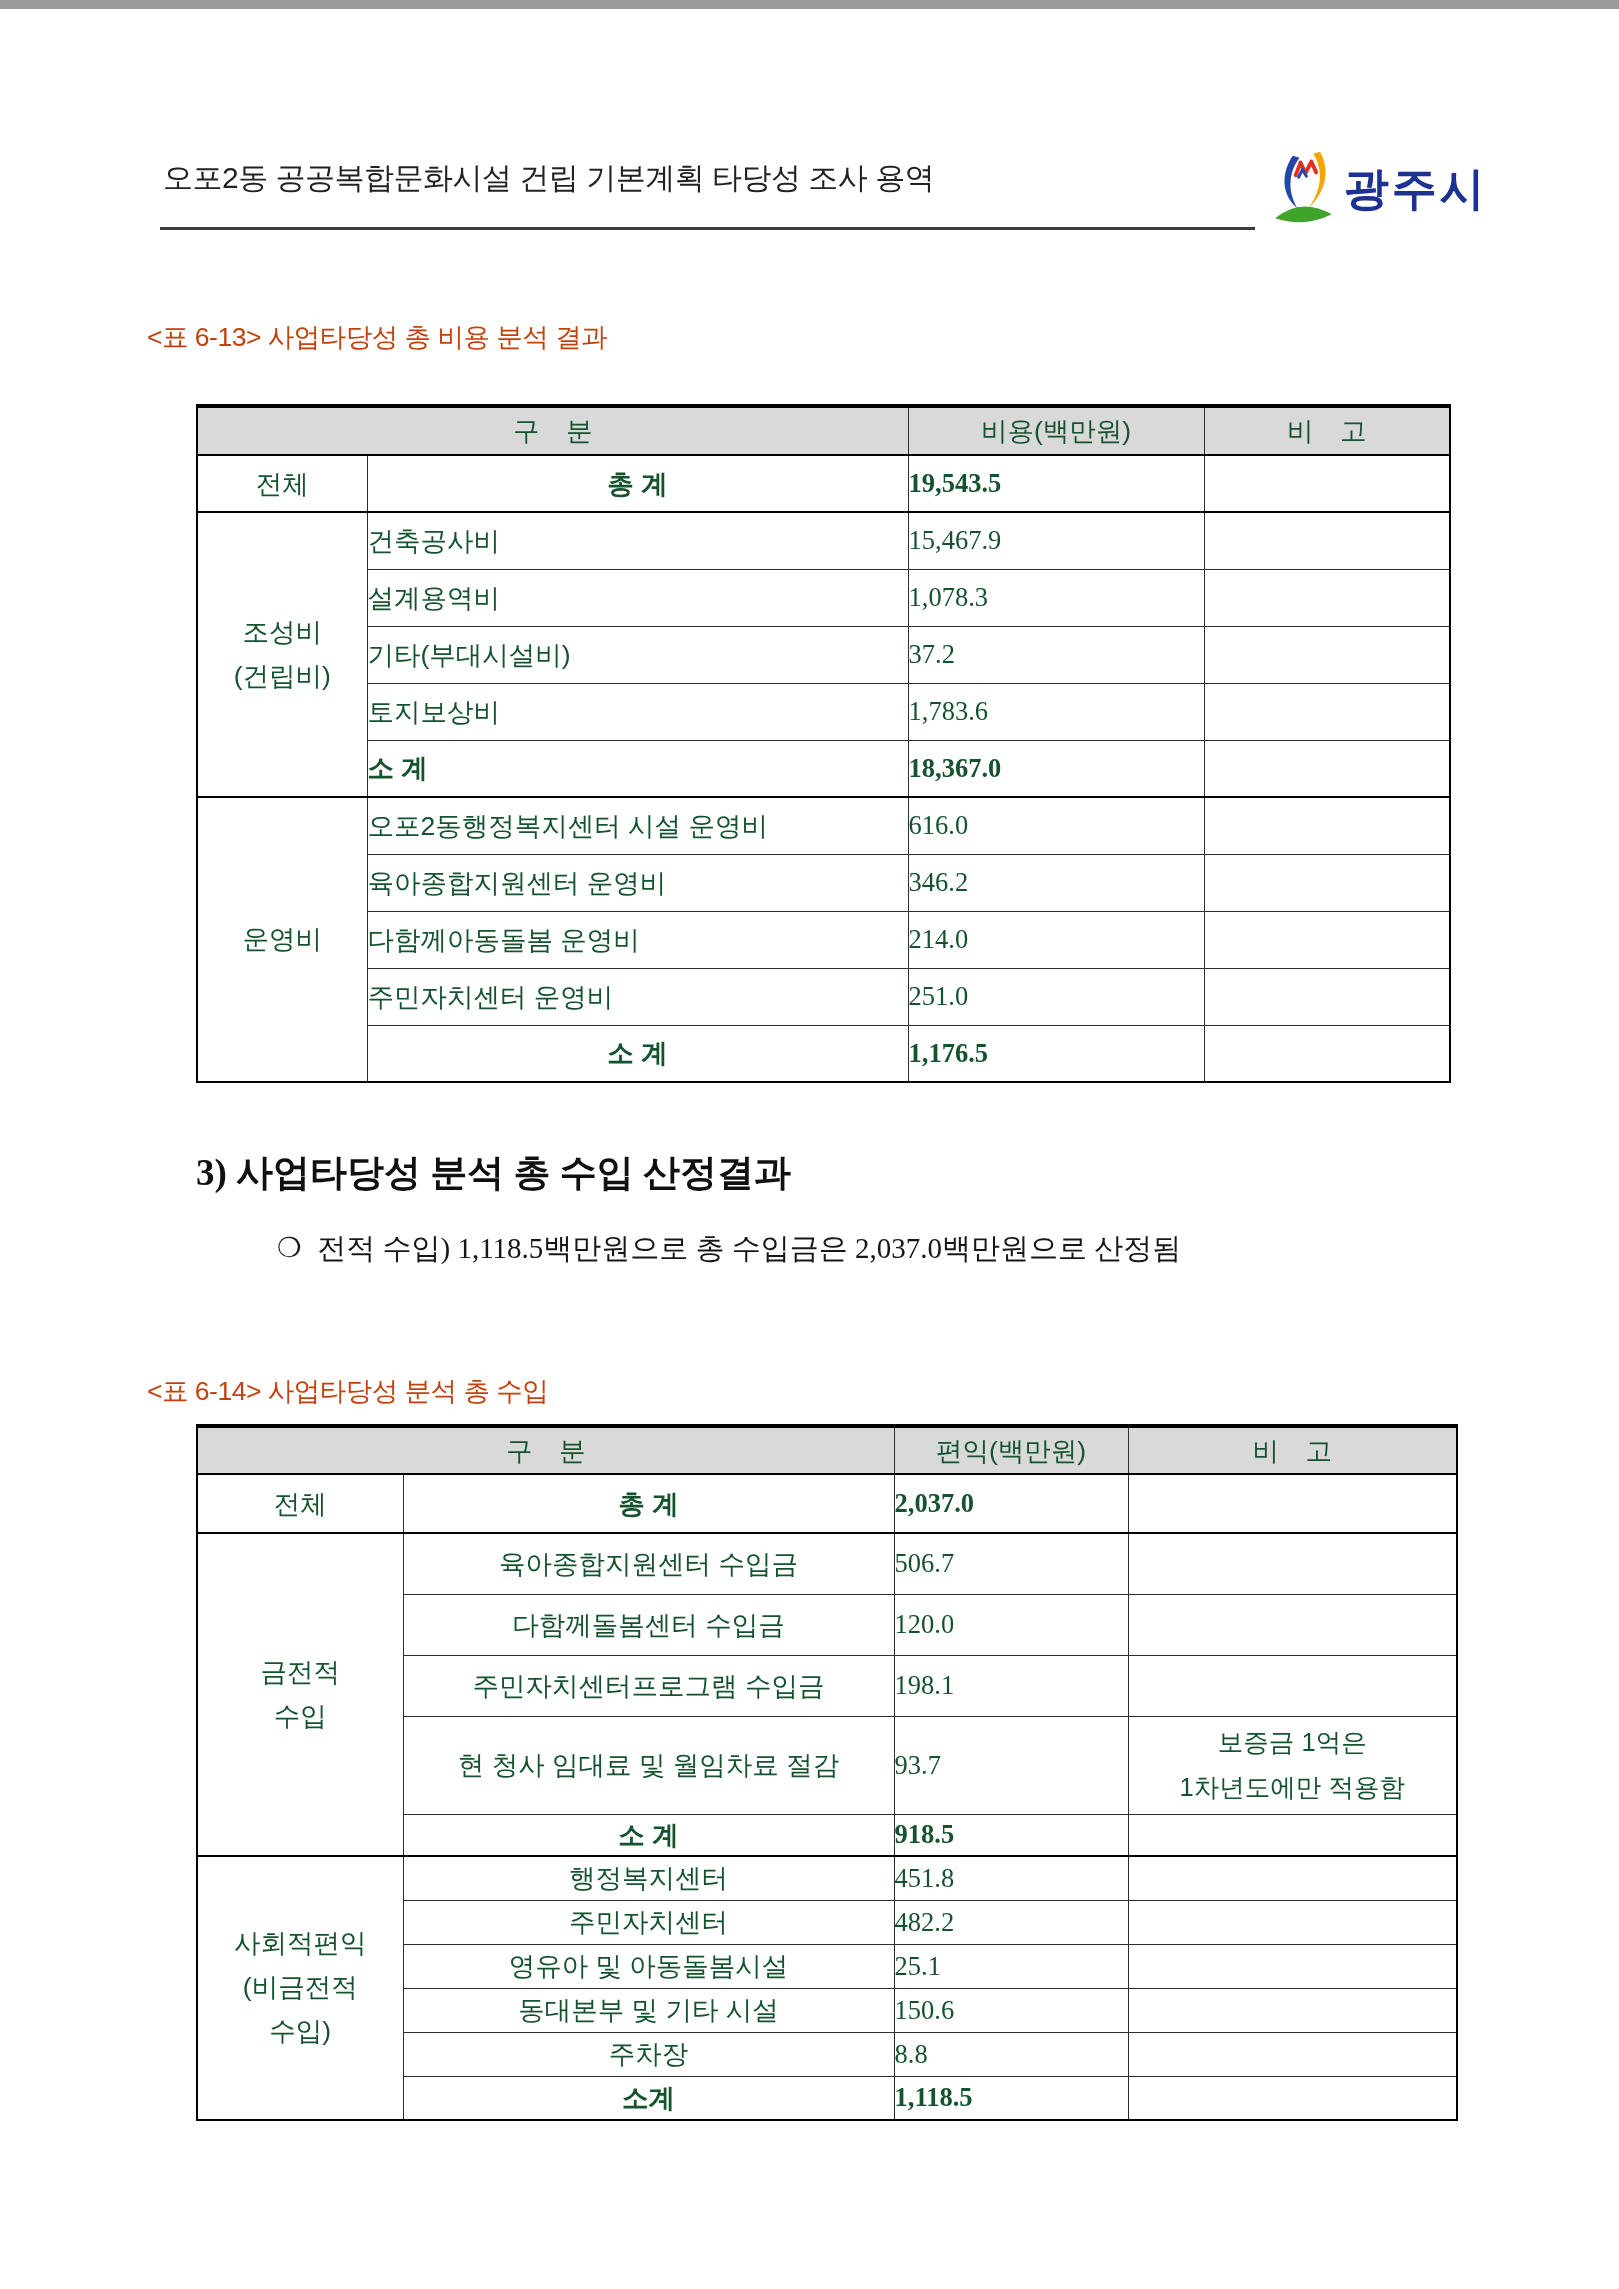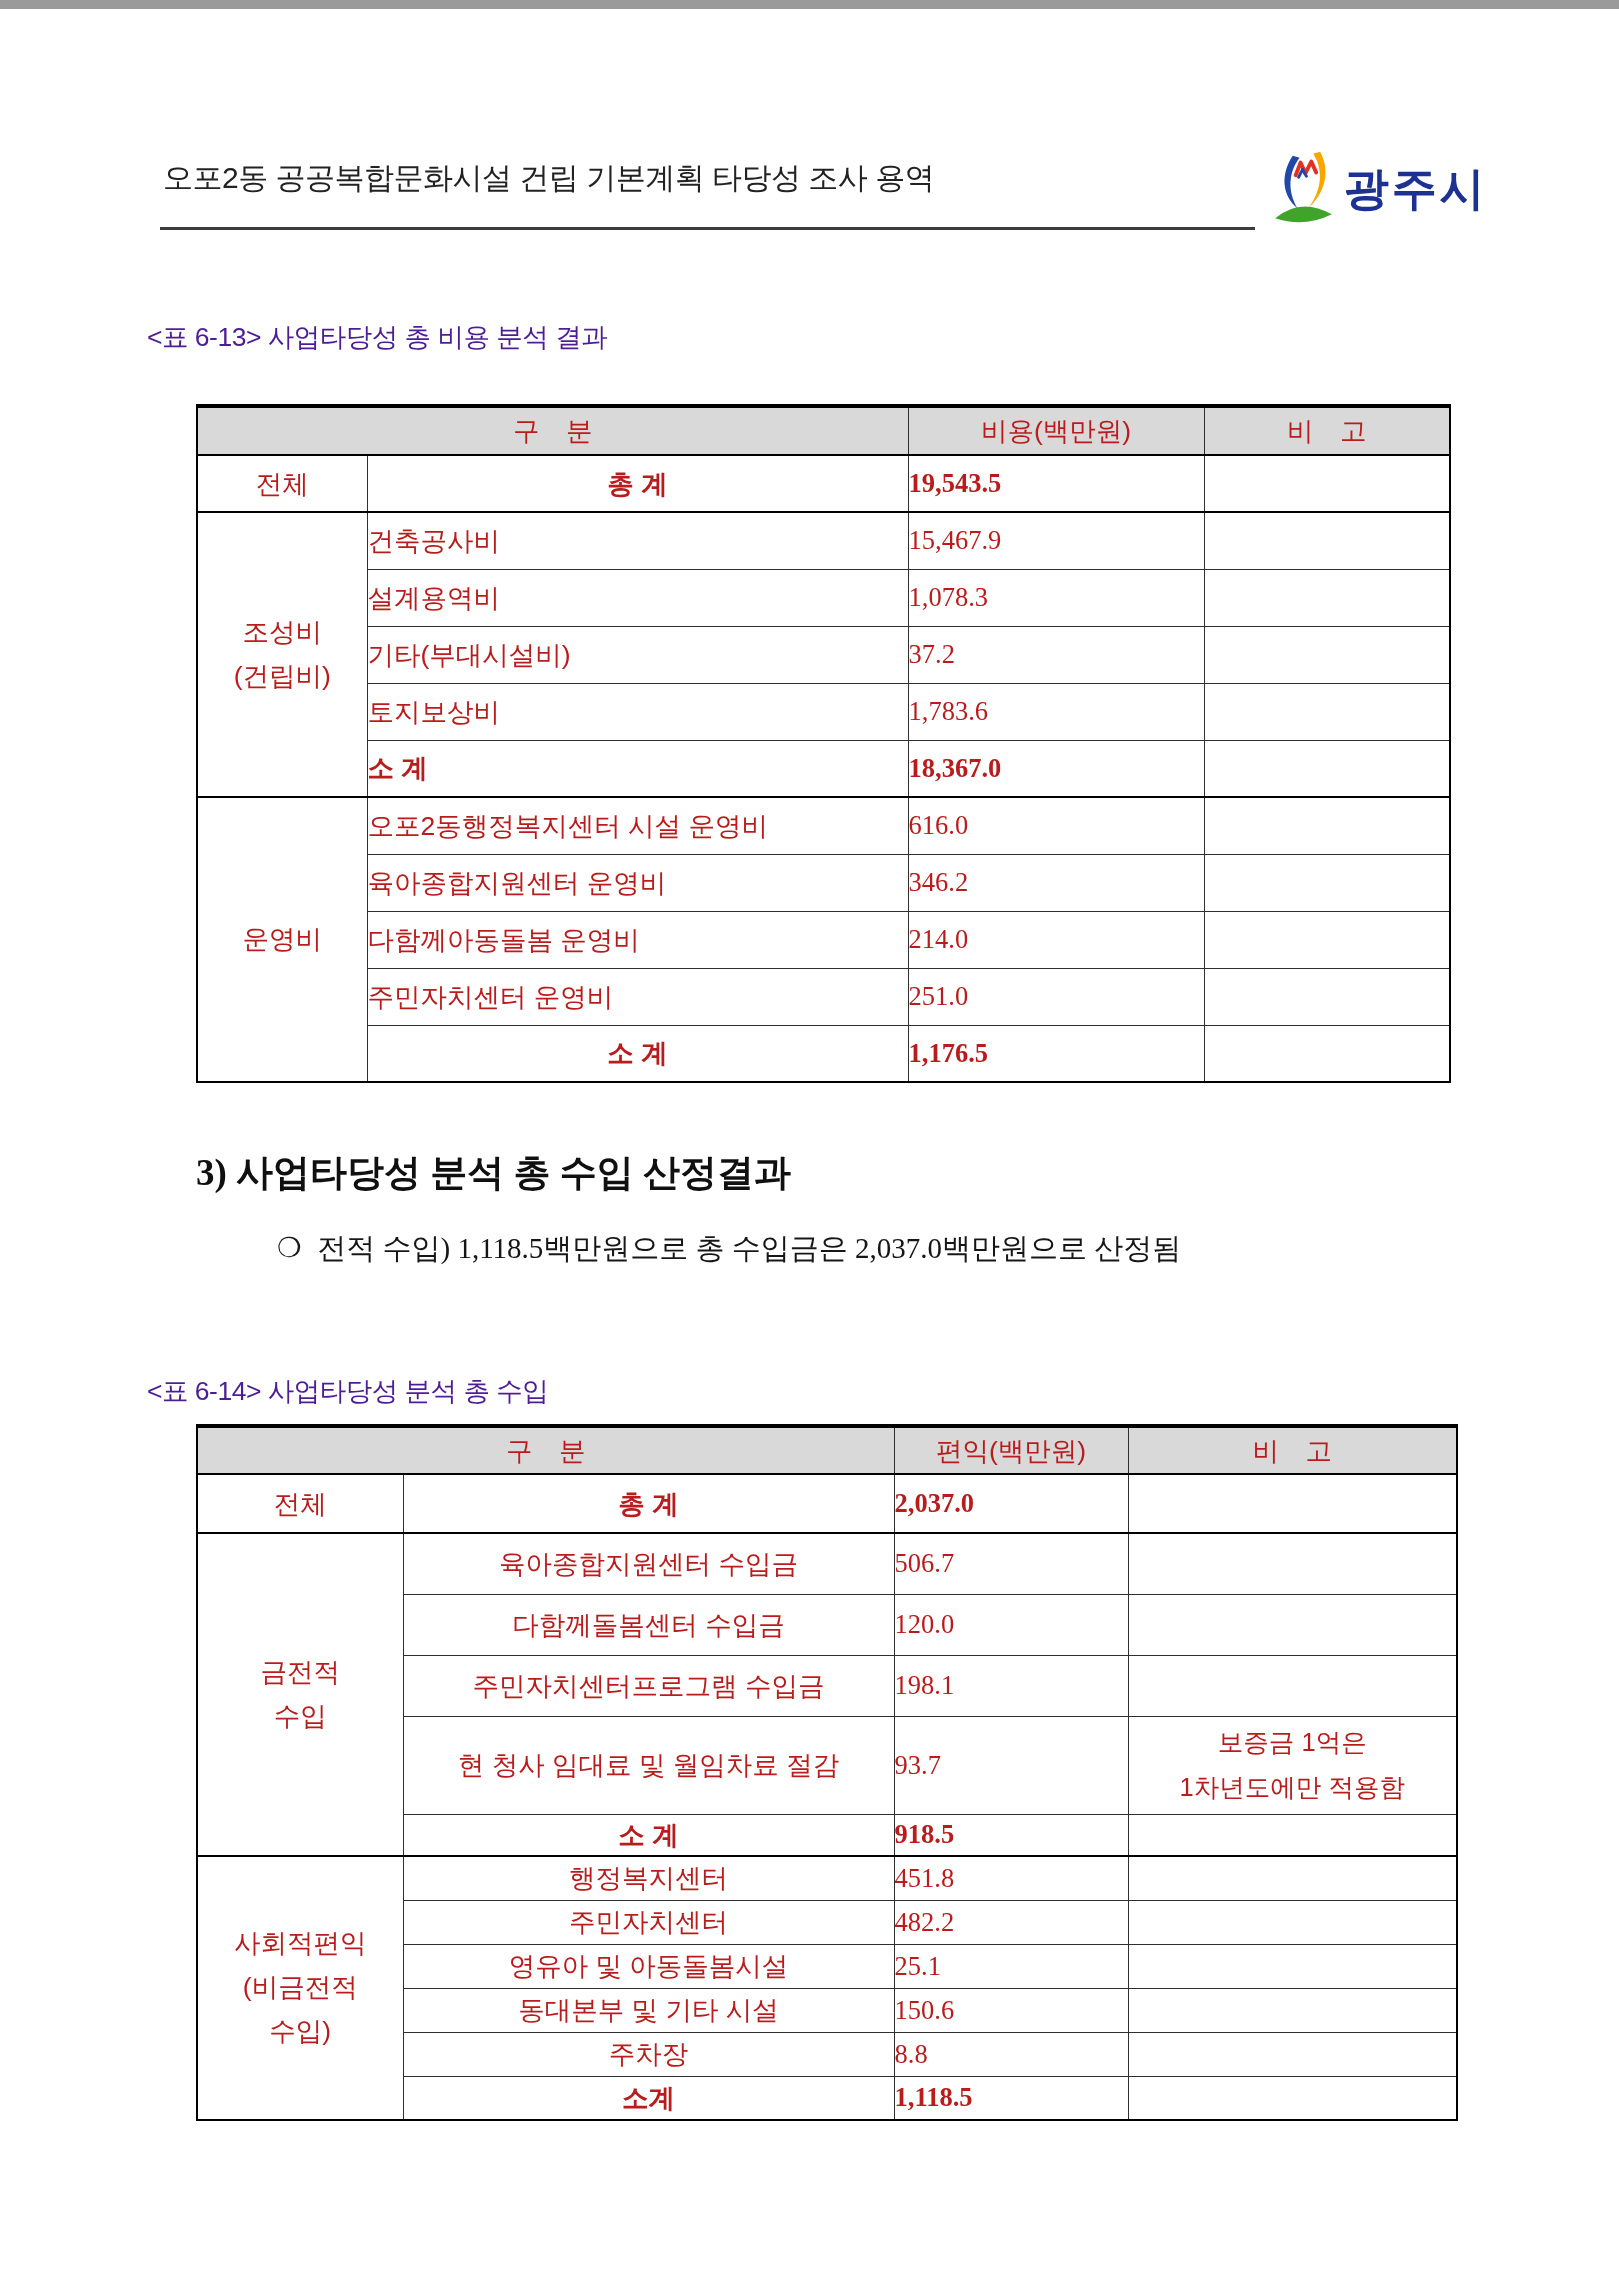--- a/index.html
+++ b/index.html
@@ -23,21 +23,21 @@
     position:absolute; left:1271px; top:131px; width:221px; height:98px;
     display:flex; align-items:center; gap:9.8px;
   }
   .logo-text {
     font-weight:bold; font-size:45px; letter-spacing:2.9px;
     color:#1d3193; white-space:nowrap;
   }
 
   
   .caption {
-    position:absolute; left:147px; font-size:26.5px; color:#4c1d95;
+    position:absolute; left:147px; font-size:26.5px; color:#c2410c;
     white-space:nowrap; letter-spacing:-0.5px;
   }
   .caption-1 { top:310px; }
   .caption-2 { top:1364px; }
   .section-heading {
     position:absolute; left:196px; top:1139px;
     font-family:"Liberation Serif", serif;
     font-size:37px; font-weight:bold; color:#101010; white-space:nowrap;
   }
   .bullet-para {
@@ -47,21 +47,21 @@
   }
   .bullet-marker { font-size:27.4px; line-height:71px; }
   .bullet-text { flex:1; line-height:71px; }
   .bullet-line1 { text-align:justify; text-align-last:justify; }
   .bullet-line2 { text-align:left; }
 
   
   table.doc-table {
     position:absolute; border-collapse:collapse; table-layout:fixed;
     border:2.9px solid #000; border-top-width:4.9px;
-    font-size:26.5px; color:#b91c1c;
+    font-size:26.5px; color:#14532d;
   }
   table.doc-table td, table.doc-table th {
     border:1px solid #2e2e2e; overflow:hidden; padding:0;
     white-space:nowrap;
   }
   table.doc-table th {
     background:#d9d9d9; font-weight:normal; text-align:center;
     border-bottom:2px solid #000;
   }
   tr.group-start td { border-top:2px solid #000; }

